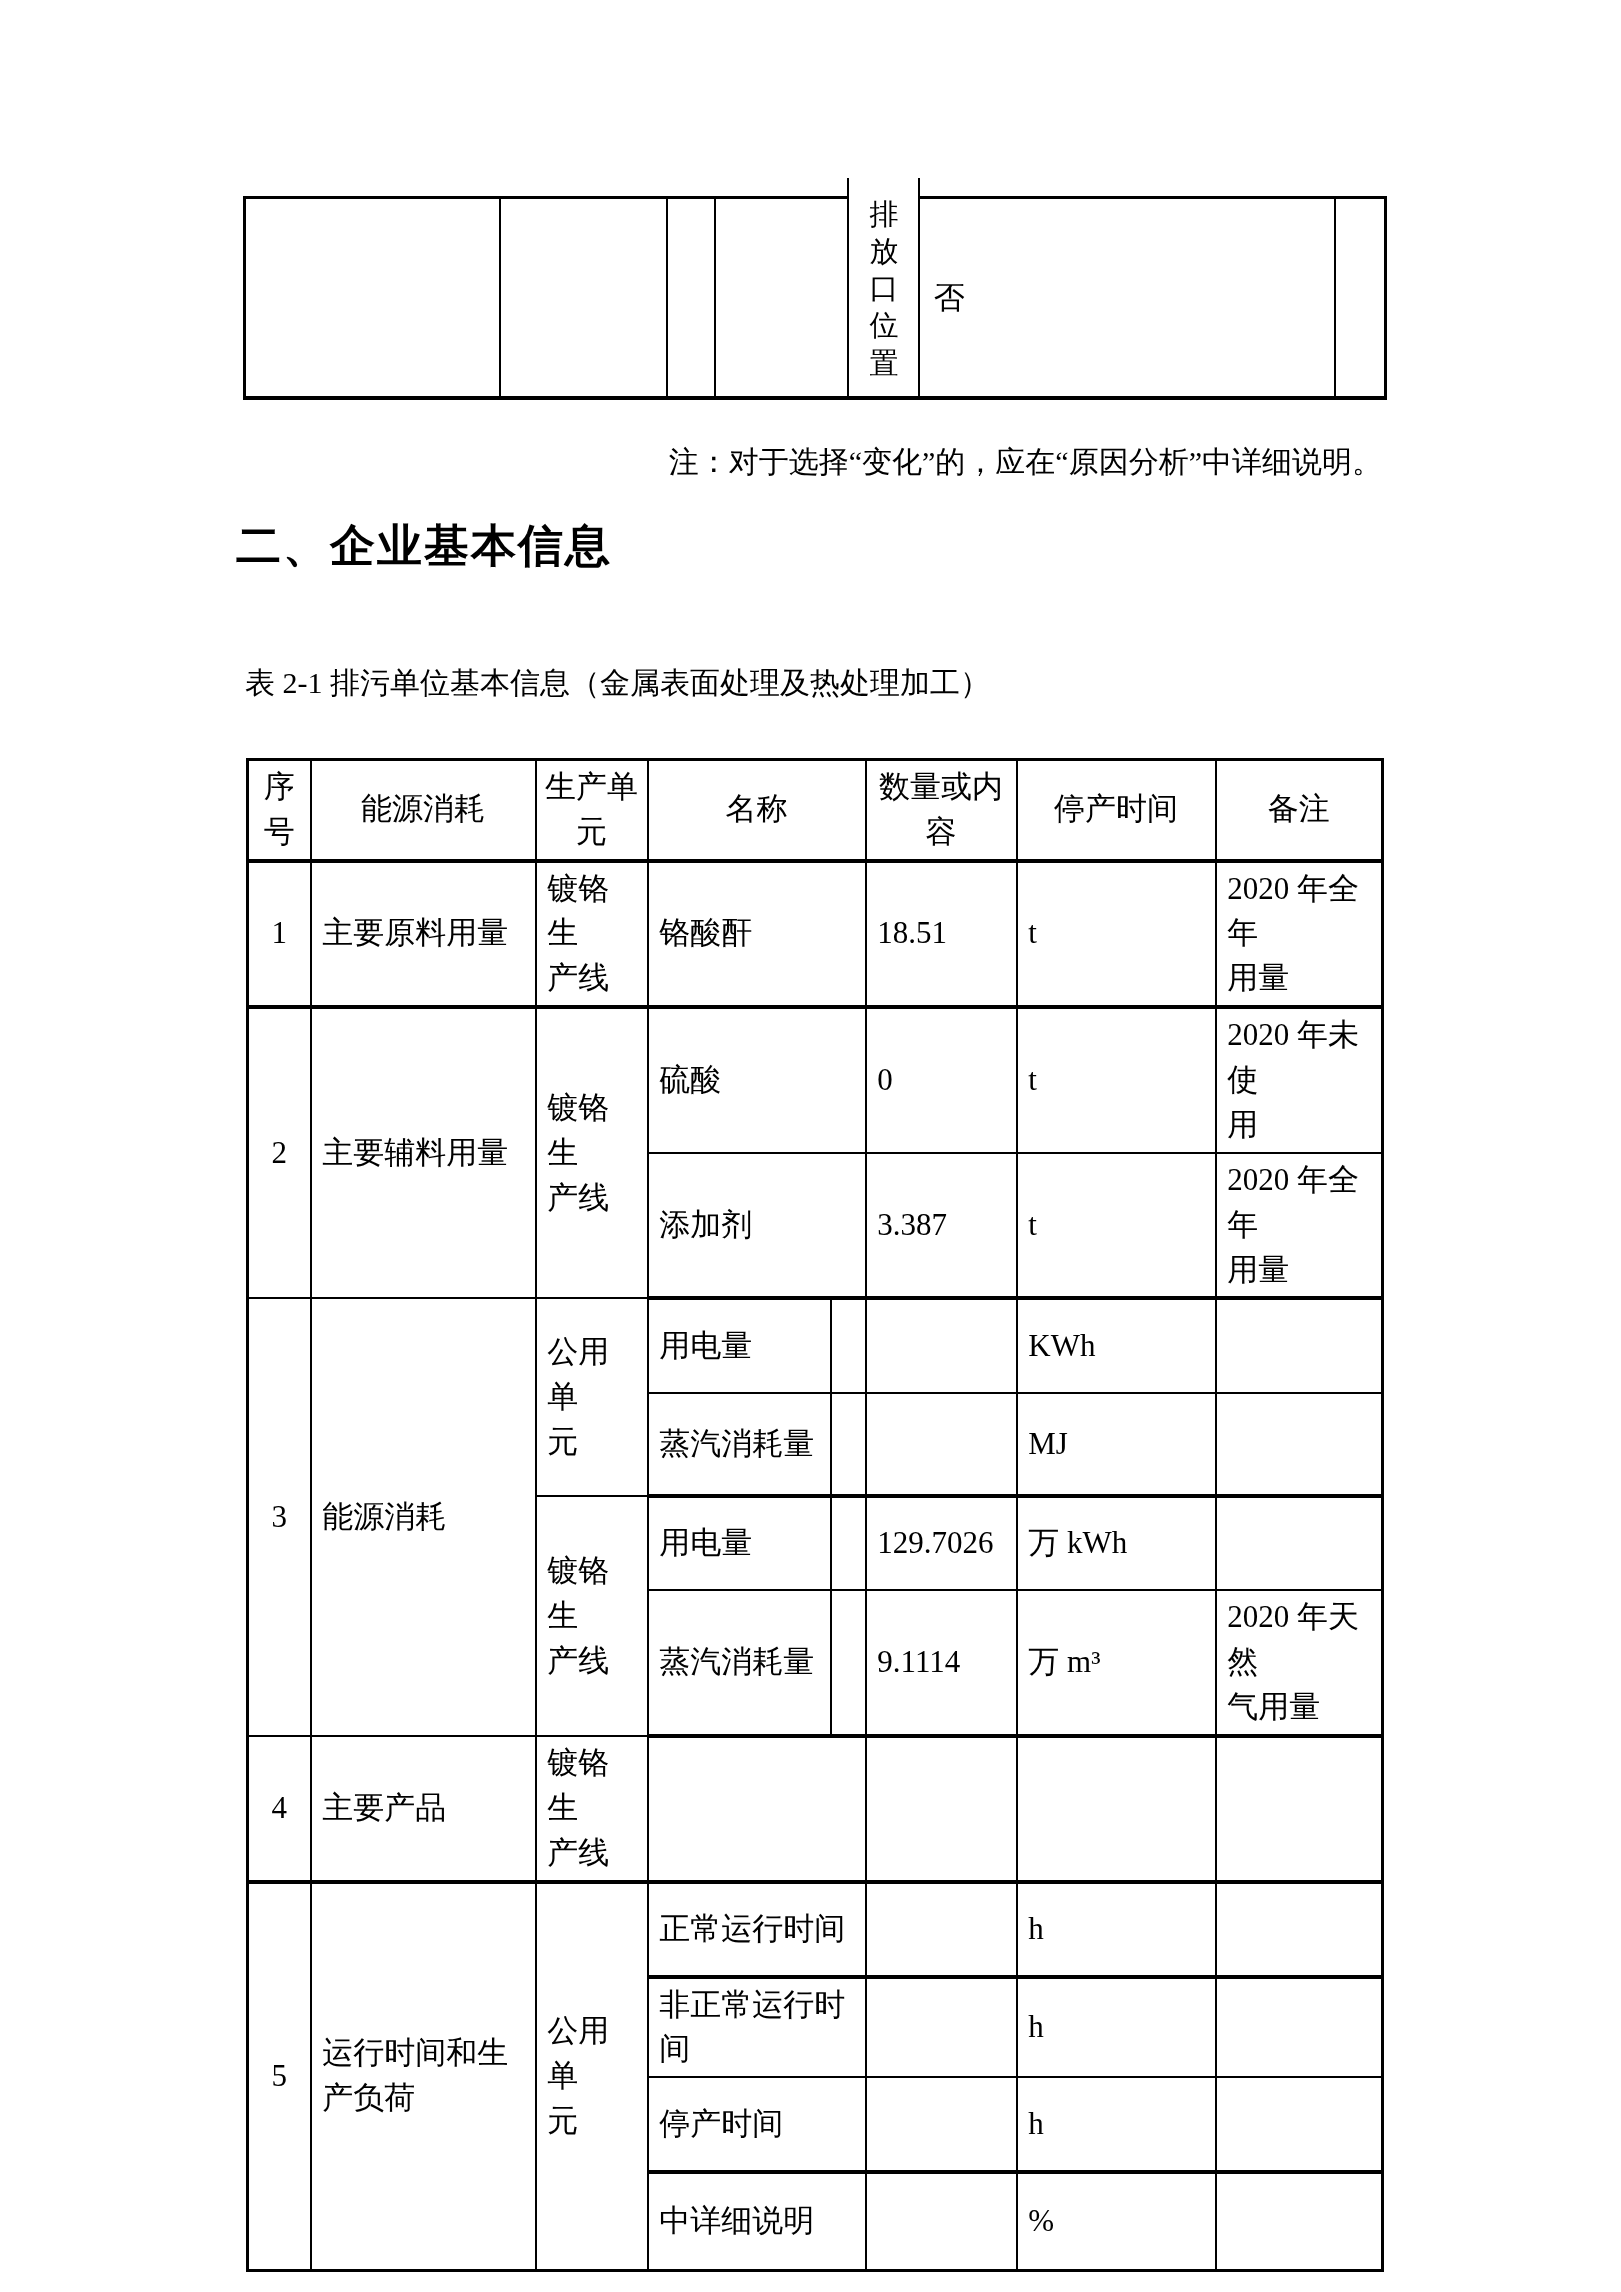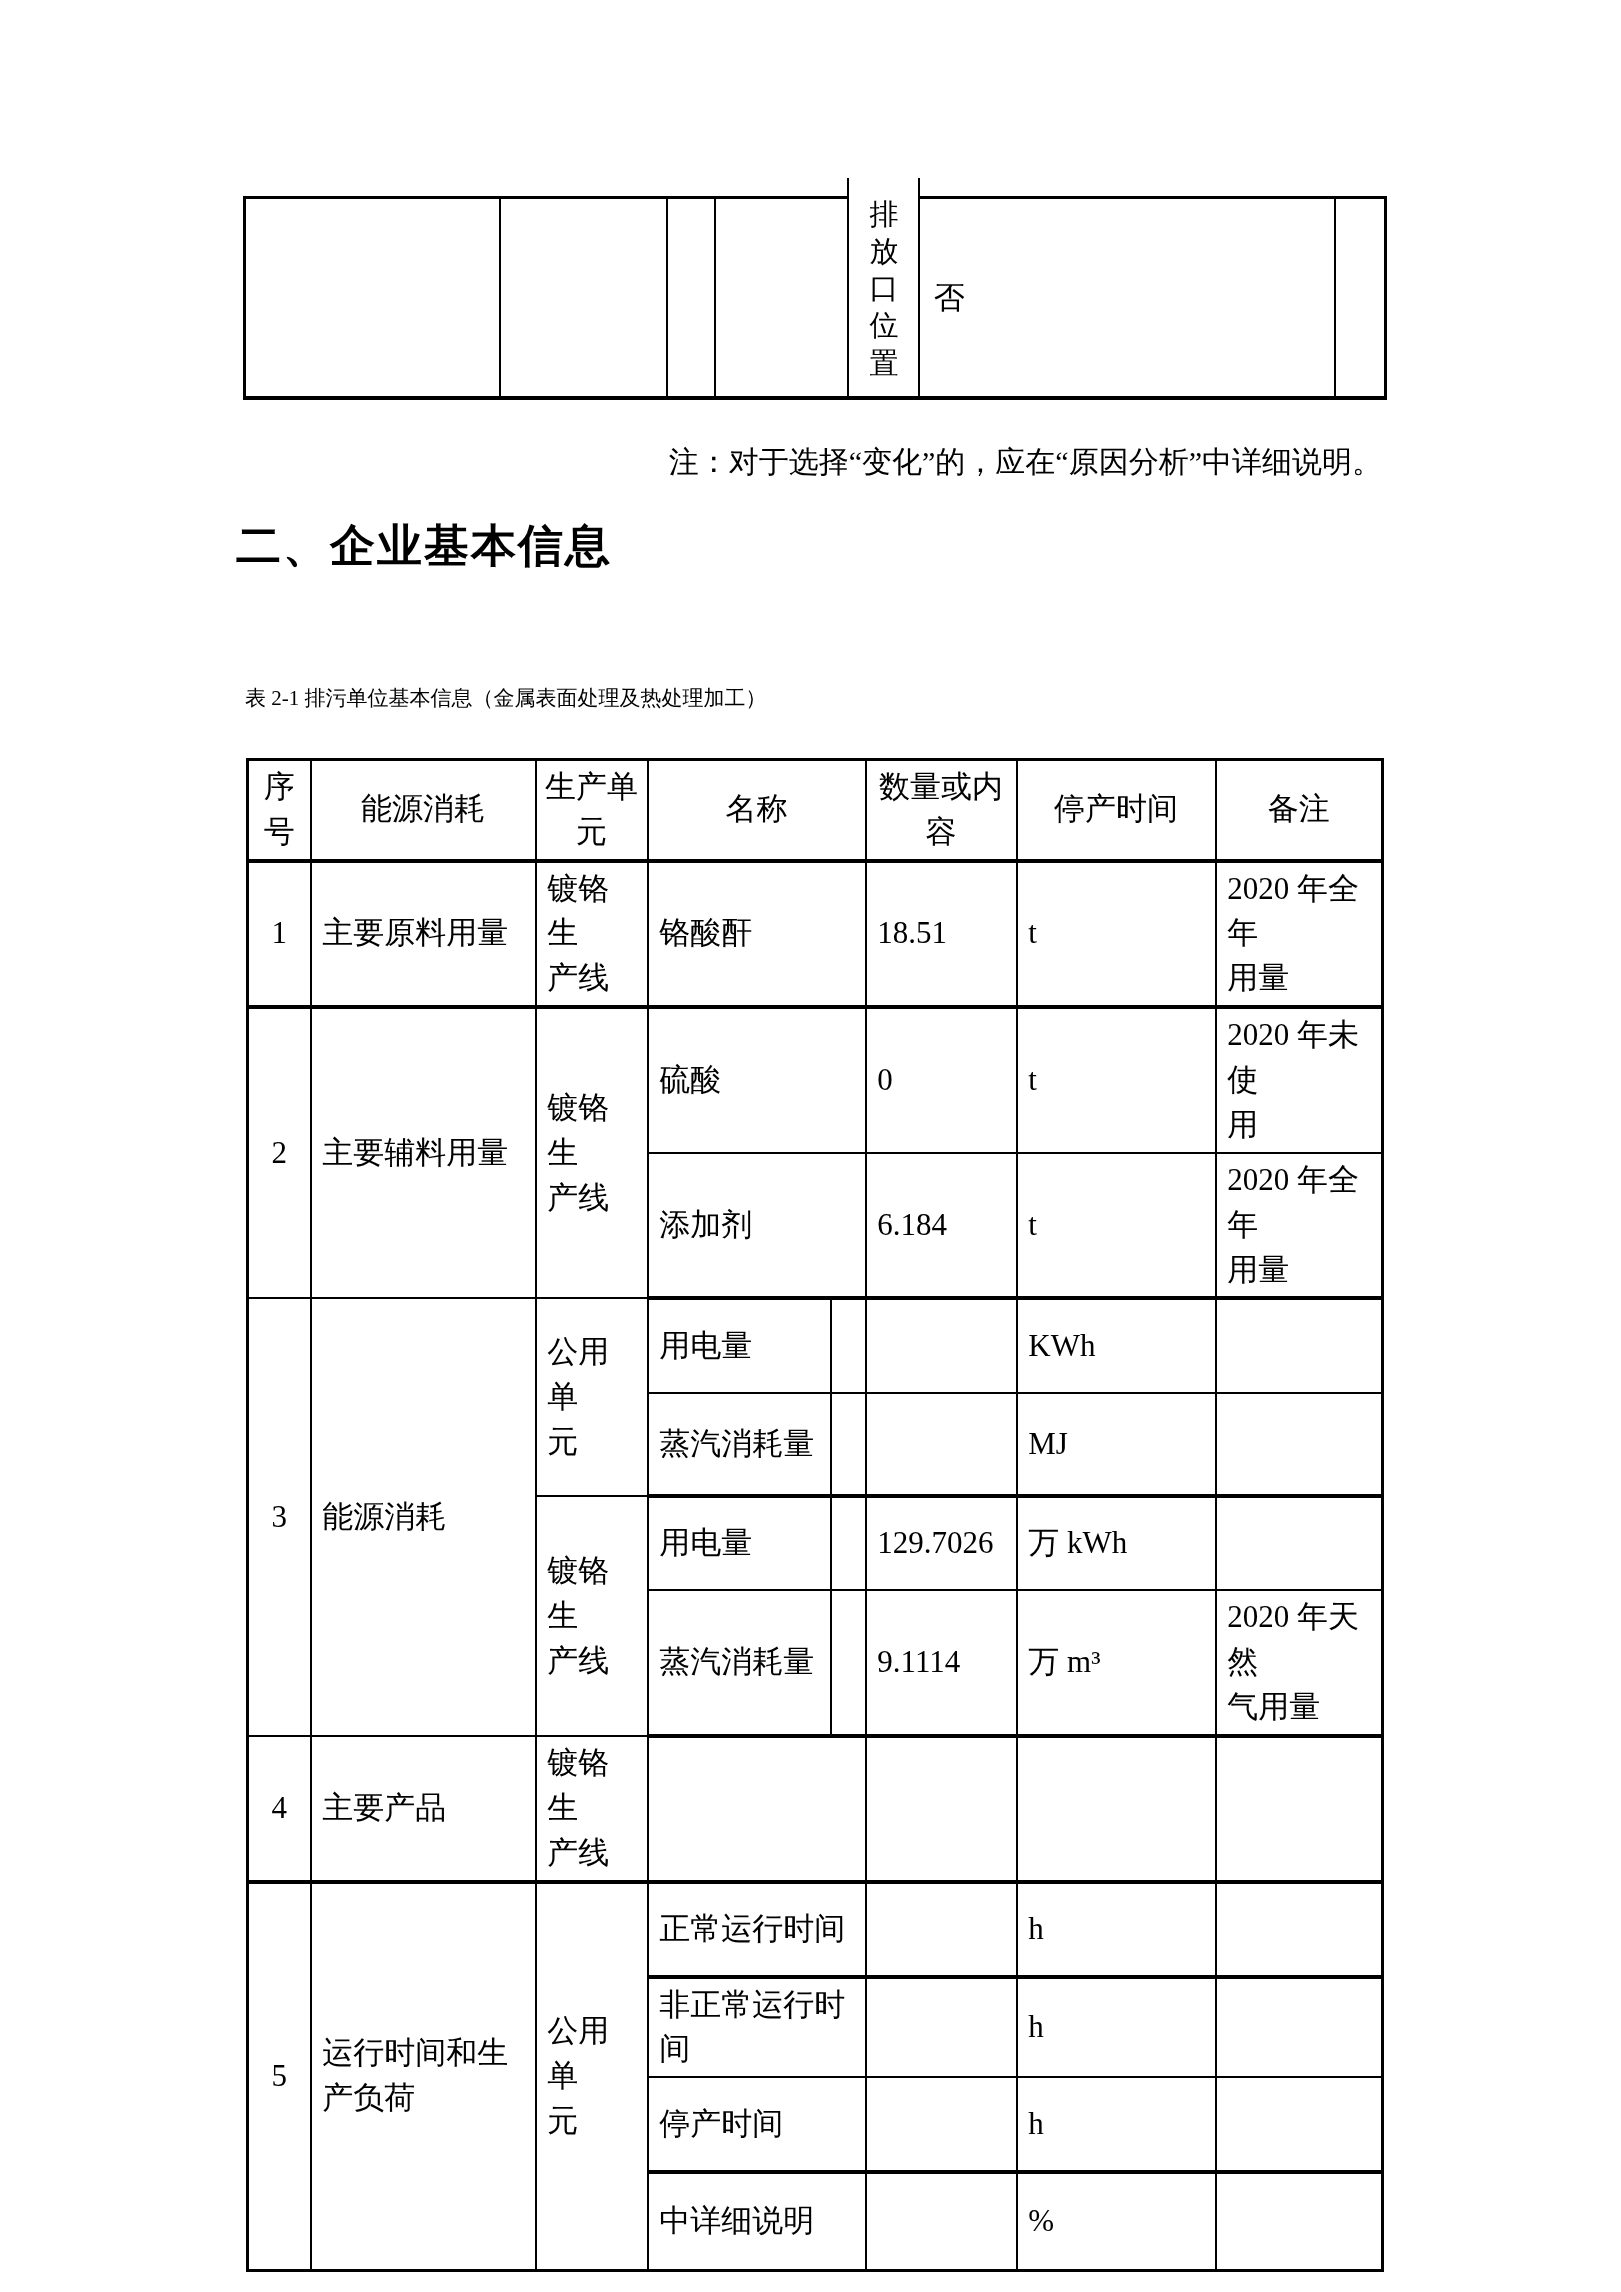--- a/index.html
+++ b/index.html
@@ -30,22 +30,22 @@
   .note-text{
     position:absolute;left:245px;top:441px;width:1137px;
     font-size:30px;line-height:1.4;text-align:right;
   }
   .section-heading{
     position:absolute;left:236px;top:516px;width:1137px;
     font-family:"Liberation Sans","DejaVu Sans",sans-serif;
     font-weight:700;font-size:45px;letter-spacing:2px;
   }
   .table-caption{
-    position:absolute;left:245px;top:684px;width:1176px;
-    font-size:21px;
+    position:absolute;left:245px;top:663px;width:1176px;
+    font-size:30px;
   }
   
   table.main{
     position:absolute;left:246px;top:758px;
     width:1137px;
     border-collapse:collapse;
     table-layout:fixed;
     border:3.9px solid #000;
   }
   table.main td{
@@ -142,21 +142,21 @@
 产线</td>
       <td colspan="2">硫酸</td>
       <td>0</td>
       <td>t</td>
       <td>2020 年未使
 用</td>
     </tr>
 
     <tr style="height:92px">
       <td class="b4" colspan="2">添加剂</td>
-      <td class="b4">6.184</td>
+      <td class="b4">3.387</td>
       <td class="b4">t</td>
       <td class="b4">2020 年全年
 用量</td>
     </tr>
 
     <tr style="height:95px">
       <td class="center" rowspan="4">3</td>
       <td rowspan="4">能源消耗</td>
       <td rowspan="2">公用单
 元</td>

